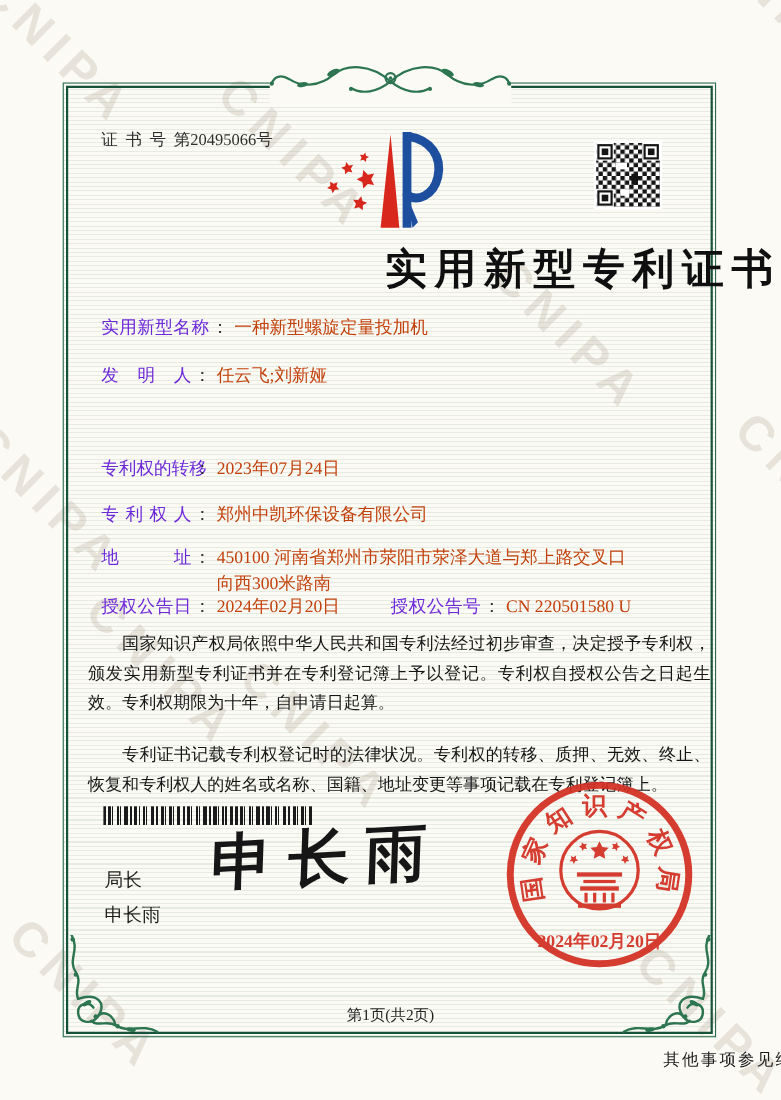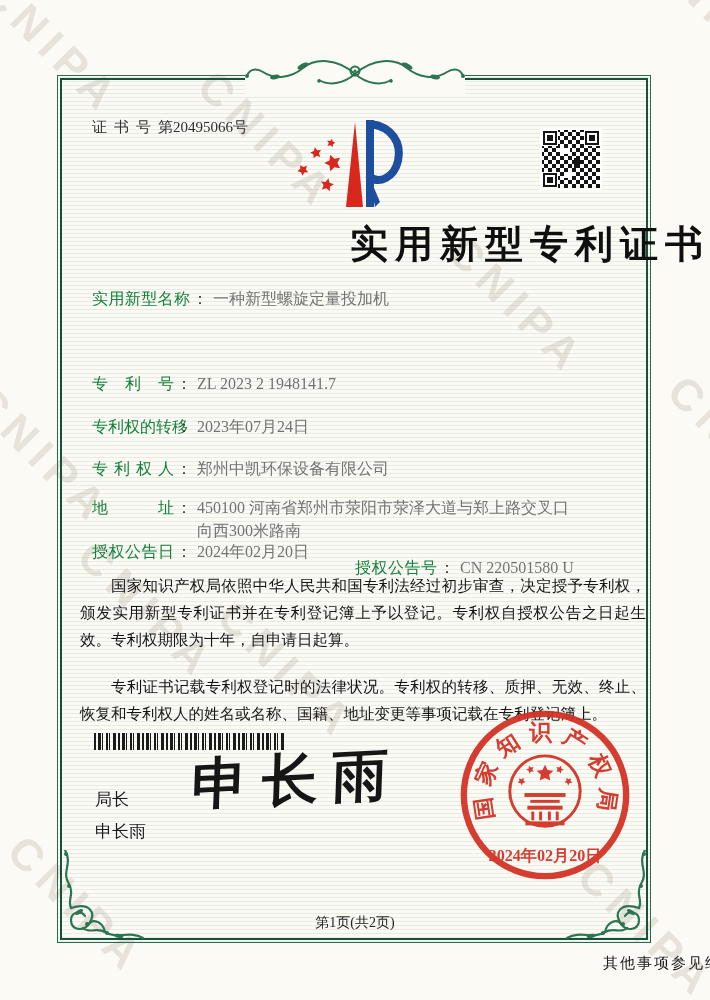--- a/index.html
+++ b/index.html
@@ -33,26 +33,26 @@
   .cert-no{position:absolute;left:92px;top:118px;font-size:15px;color:#2e2e2e;}
   .cert-no .sp{letter-spacing:7px;}
   .ornament-top{position:absolute;left:245px;top:52px;}
   .logo{position:absolute;left:283px;top:114px;}
   .qr{position:absolute;left:540px;top:128px;}
   .doc-title{
     position:absolute;left:0;top:219px;width:710px;text-align:right;
     font-size:38px;font-weight:bold;letter-spacing:7px;color:#0f0f0f;
   }
   .row{position:absolute;left:92px;font-size:16px;line-height:23px;white-space:nowrap;}
-  .lbl{display:inline-block;width:82px;text-align:justify;text-align-last:justify;color:#15803d;vertical-align:top;}
+  .lbl{display:inline-block;width:82px;text-align:justify;text-align-last:justify;color:#6d28d9;vertical-align:top;}
   .lbl.w6{width:98px;}
   .colon{margin:0 5px 0 2px;color:#333;}
-  .val{color:#737373;}
+  .val{color:#c2410c;}
   .val.wrap{display:inline-block;white-space:normal;width:385px;vertical-align:top;}
-  .pair2{position:absolute;left:263px;top:16px;}
+  .pair2{position:absolute;left:263px;top:0;}
   .body-text{
     position:absolute;left:80px;top:572px;width:566px;
     font-size:15.5px;line-height:27px;color:#151515;text-align:justify;
   }
   .body-text p{margin:0;text-indent:2em;}
   .body-text p + p{margin-top:20px;}
   .barcode{
     position:absolute;left:94px;top:733px;width:192px;height:17px;
     background:repeating-linear-gradient(90deg,
       #1a1a1a 0 2px, rgba(0,0,0,0) 2px 4px,
@@ -180,22 +180,22 @@
         <rect x="5" y="47" width="10" height="10" fill="#fff"></rect>
         <rect x="7" y="49" width="6" height="6" fill="#151515"></rect>
       </g>
     </svg>
 
     <div class="doc-title">实用新型专利证书</div>
 
     <div class="row" style="top:287px">
       <span class="lbl w6">实用新型名称</span><span class="colon">：</span><span class="val">一种新型螺旋定量投加机</span>
     </div>
-    <div class="row" style="top:372px">
-      <span class="lbl">专利号</span><span class="colon">：</span><span class="val">ZL 2023 2 1948141.7</span>
+    <div class="row" style="top:330px">
+      <span class="lbl">发明人</span><span class="colon">：</span><span class="val">任云飞;刘新娅</span>
     </div>
     <div class="row" style="top:415px">
       <span class="lbl">专利权的转移</span><span class="colon">：</span><span class="val">2023年07月24日</span>
     </div>
     <div class="row" style="top:457px">
       <span class="lbl">专利权人</span><span class="colon">：</span><span class="val">郑州中凯环保设备有限公司</span>
     </div>
     <div class="row" style="top:496px">
       <span class="lbl">地址</span><span class="colon">：</span><span class="val wrap">450100 河南省郑州市荥阳市荥泽大道与郑上路交叉口向西300米路南</span>
     </div>

